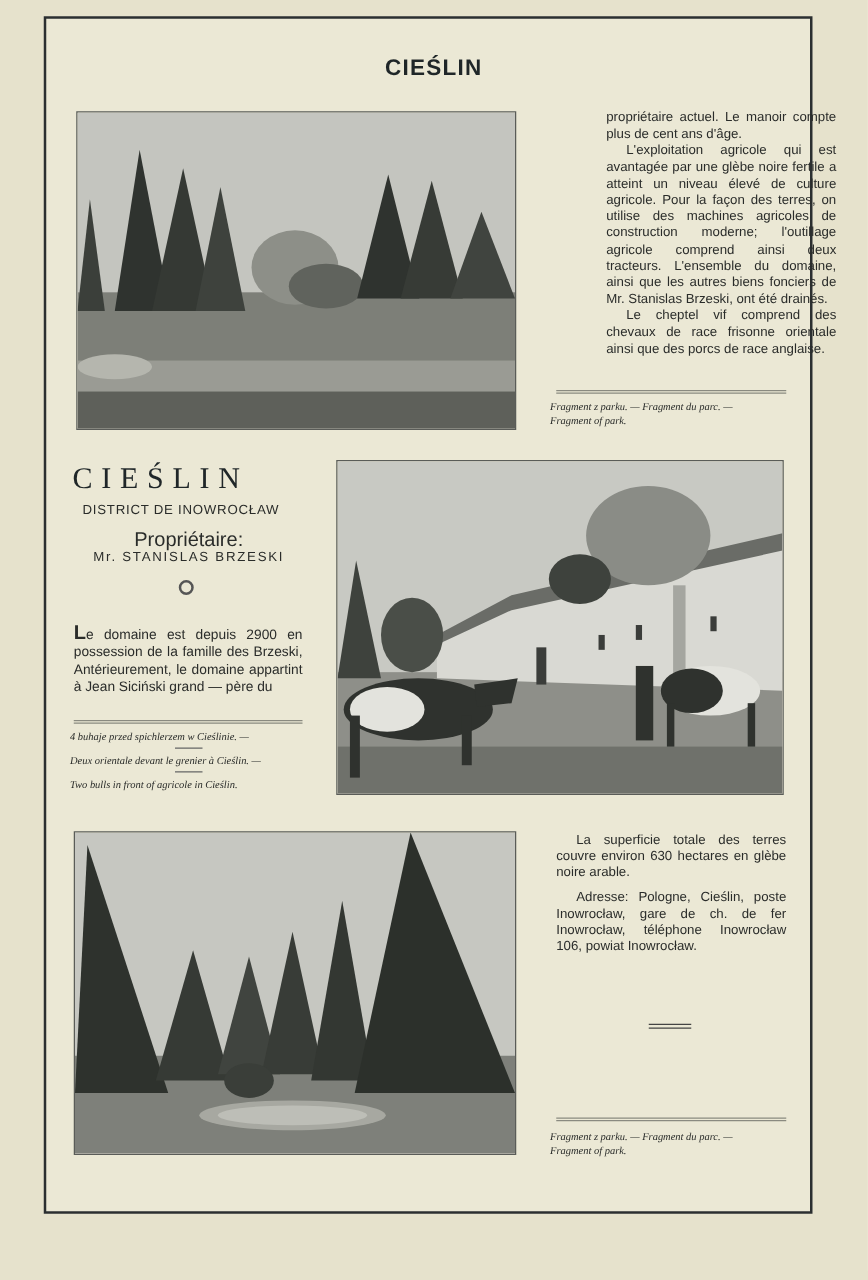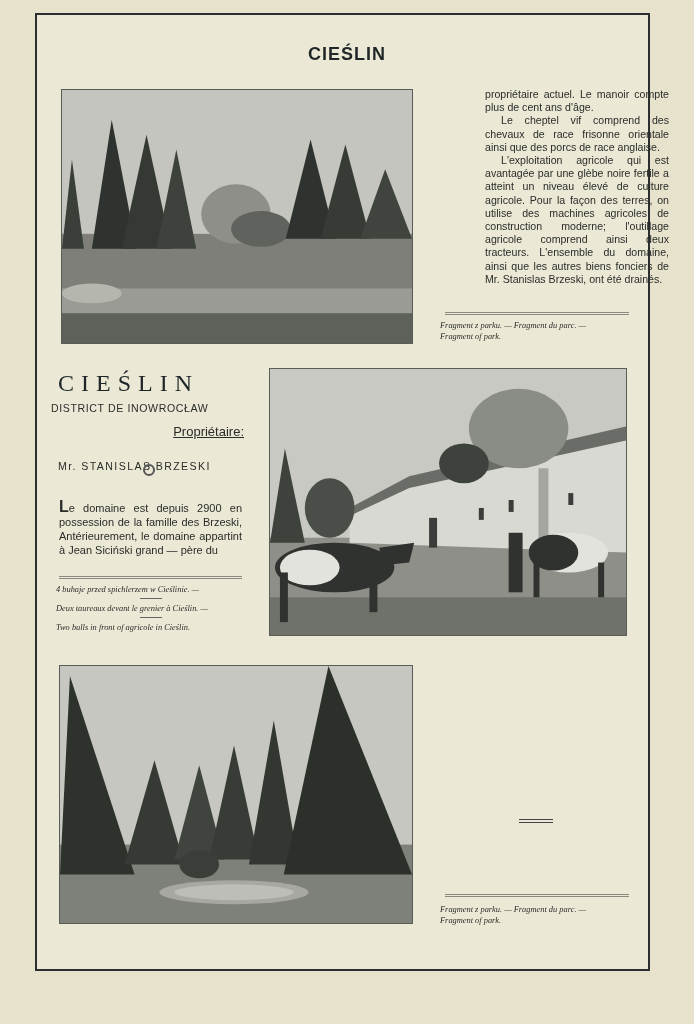--- a/index.html
+++ b/index.html
@@ -38,29 +38,29 @@
   .caption {
     font-family:"Liberation Serif", serif; font-style:italic;
     font-size:8.4px; line-height:11px; text-align:left; color:#2a2c2a;
   }
   .big-name {
     position:absolute; left:58px; top:370px; width:186px;
     font-family:"Liberation Serif", serif; font-size:24px; letter-spacing:7px;
     color:#1f2628;
   }
   .district {
-    position:absolute; left:51px; top:402px; width:186px;
+    position:absolute; left:66px; top:402px; width:186px;
     font-family:"Liberation Sans", sans-serif; font-size:10.6px; letter-spacing:0.6px;
   }
   .prop-label {
-    position:absolute; left:58px; top:424px; width:186px; text-align:right;
-    font-family:"Liberation Sans", sans-serif; font-size:13px;text-decoration:underline;
+    position:absolute; left:58px; top:424px; width:186px; text-align:center;
+    font-family:"Liberation Sans", sans-serif; font-size:16px;
   }
   .owner {
-    position:absolute; left:58px; top:460px; width:186px; 
+    position:absolute; left:58px; top:440px; width:186px; text-align:center;
     font-family:"Liberation Sans", sans-serif; font-size:10.6px; letter-spacing:1.4px;
   }
   .ornament {
     position:absolute; left:143px; top:464px; width:8px; height:8px;
     border:2px solid #555; border-radius:50%;
   }
   .dropcap { font-size:16px; font-weight:bold; }
   .short-rule { width:22px; margin:3px auto 4px; border-top:1px solid #666; }
   .double-rule { width:34px; border-top:1px solid #444; border-bottom:1px solid #444; height:2px; }
 </style>
@@ -86,43 +86,43 @@
     <ellipse cx="200" cy="140" rx="30" ry="18" fill="#60635d"></ellipse>
     <polygon points="225,150 250,50 275,150" fill="#2f332f"></polygon>
     <polygon points="260,150 285,55 310,150" fill="#373b36"></polygon>
     <polygon points="300,150 325,80 352,150" fill="#40443f"></polygon>
     <ellipse cx="30" cy="205" rx="30" ry="10" fill="#b5b6ae"></ellipse>
   </svg>
 </div>
 
 <div class="col" style="left:445px; top:88px; width:184px;margin-left:40px;">
   <p>propriétaire actuel. Le manoir compte plus de cent ans d'âge.</p>
+  <p class="ind">L'exploitation agricole qui est avantagée par une glèbe noire fertile a atteint un niveau élevé de culture agricole. Pour la façon des terres, on utilise des machines agricoles de construction moderne; l'outillage agricole comprend ainsi deux tracteurs. L'ensemble du domaine, ainsi que les autres biens fonciers de Mr. Stanislas Brzeski, ont été drainés.</p>
   <p class="ind">Le cheptel vif comprend des chevaux de race frisonne orientale ainsi que des porcs de race anglaise.</p>
-  <p class="ind">L'exploitation agricole qui est avantagée par une glèbe noire fertile a atteint un niveau élevé de culture agricole. Pour la façon des terres, on utilise des machines agricoles de construction moderne; l'outillage agricole comprend ainsi deux tracteurs. L'ensemble du domaine, ainsi que les autres biens fonciers de Mr. Stanislas Brzeski, ont été drainés.</p>
 </div>
 <div class="rule" style="position:absolute; left:445px; top:312px; width:184px;"></div>
 <div class="caption" style="position:absolute; left:440px; top:320px; width:194px;">
   <div>Fragment z parku. — Fragment du parc. —</div>
   <div>Fragment of park.</div>
 </div>
 
 <div class="big-name">CIEŚLIN</div>
 <div class="district">DISTRICT DE INOWROCŁAW</div>
 <div class="prop-label">Propriétaire:</div>
 <div class="owner">Mr. STANISLAS BRZESKI</div>
 <div class="ornament"></div>
 
 <div class="col" style="left:59px; top:500px; width:183px; font-size:11px; line-height:14px;">
   <p><span class="dropcap">L</span><span>e domaine est depuis 2900 en possession de la famille des Brzeski, Antérieurement, le domaine appartint à Jean Siciński grand — père du</span></p>
 </div>
 <div class="rule" style="position:absolute; left:59px; top:576px; width:183px;"></div>
 <div class="caption" style="position:absolute; left:56px; top:584px; width:190px;">
   <div>4 buhaje przed spichlerzem w Cieślinie. —</div>
   <div class="short-rule"></div>
-  <div>Deux taureaux devant le grenier à Cieślin. —</div>
+  <div>Deux orientale devant le grenier à Cieślin. —</div>
   <div class="short-rule"></div>
   <div>Two bulls in front of agricole in Cieślin.</div>
 </div>
 
 <div class="photo" style="left:269px; top:368px; width:358px; height:268px;">
   <svg viewBox="0 0 358 268" preserveAspectRatio="none">
     <rect width="358" height="268" fill="#c8c9c3"></rect>
     <rect y="170" width="358" height="98" fill="#8e8f89"></rect>
     <rect y="230" width="358" height="38" fill="#6f716b"></rect>
     <polygon points="80,140 140,110 358,60 358,185 80,175" fill="#d9d9d3"></polygon>
@@ -159,19 +159,21 @@
     <polygon points="150,195 175,80 200,195" fill="#383c37"></polygon>
     <polygon points="190,200 215,55 240,200" fill="#333732"></polygon>
     <polygon points="225,210 270,0 354,210" fill="#2c302b"></polygon>
     <ellipse cx="140" cy="200" rx="20" ry="14" fill="#3a3e39"></ellipse>
     <ellipse cx="175" cy="228" rx="75" ry="12" fill="#a7a8a1"></ellipse>
     <ellipse cx="175" cy="228" rx="60" ry="8" fill="#bdbeb7"></ellipse>
   </svg>
 </div>
 
 <div class="col" style="left:445px; top:660px; width:184px;">
+  <p class="ind gap">La superficie totale des terres couvre environ 630 hectares en glèbe noire arable.</p>
+  <p class="ind gap">Adresse: Pologne, Cieślin, poste Inowrocław, gare de ch. de fer Inowrocław, téléphone Inowrocław 106, powiat Inowrocław.</p>
 </div>
 <div class="double-rule" style="position:absolute; left:519px; top:819px;"></div>
 <div class="rule" style="position:absolute; left:445px; top:894px; width:184px;"></div>
 <div class="caption" style="position:absolute; left:440px; top:904px; width:194px;">
   <div>Fragment z parku. — Fragment du parc. —</div>
   <div>Fragment of park.</div>
 </div>
 
 </body></html>

